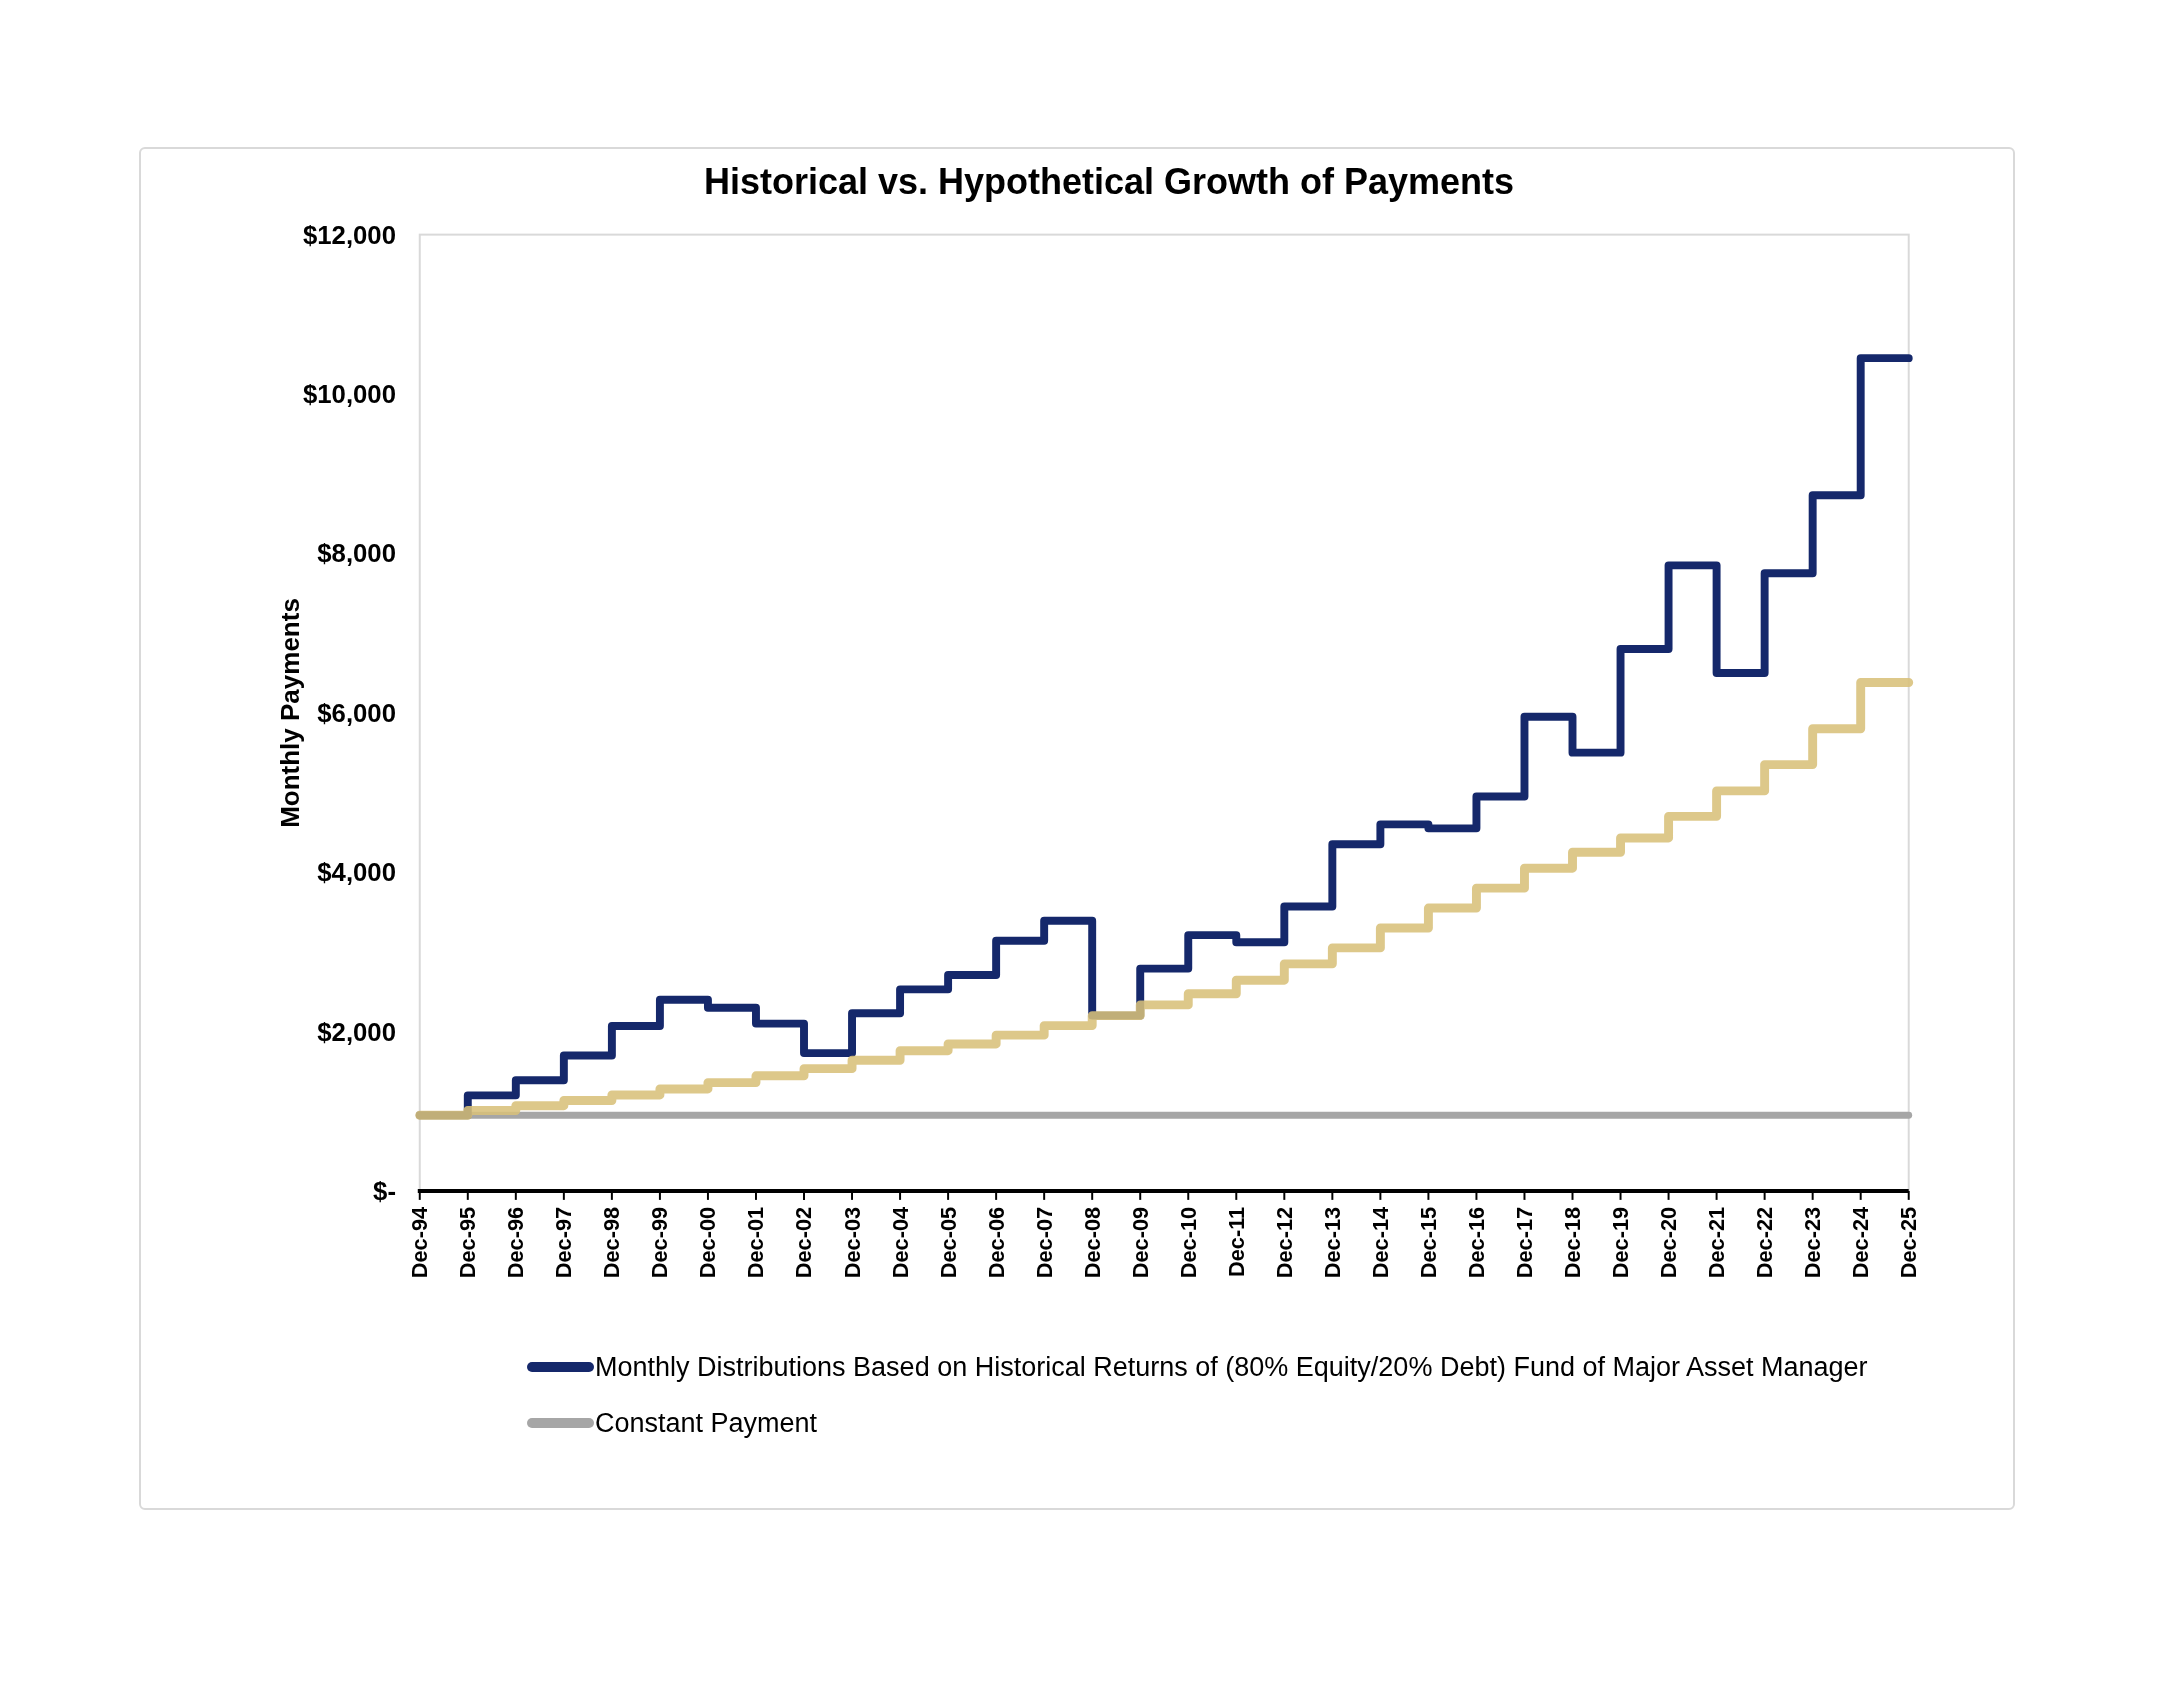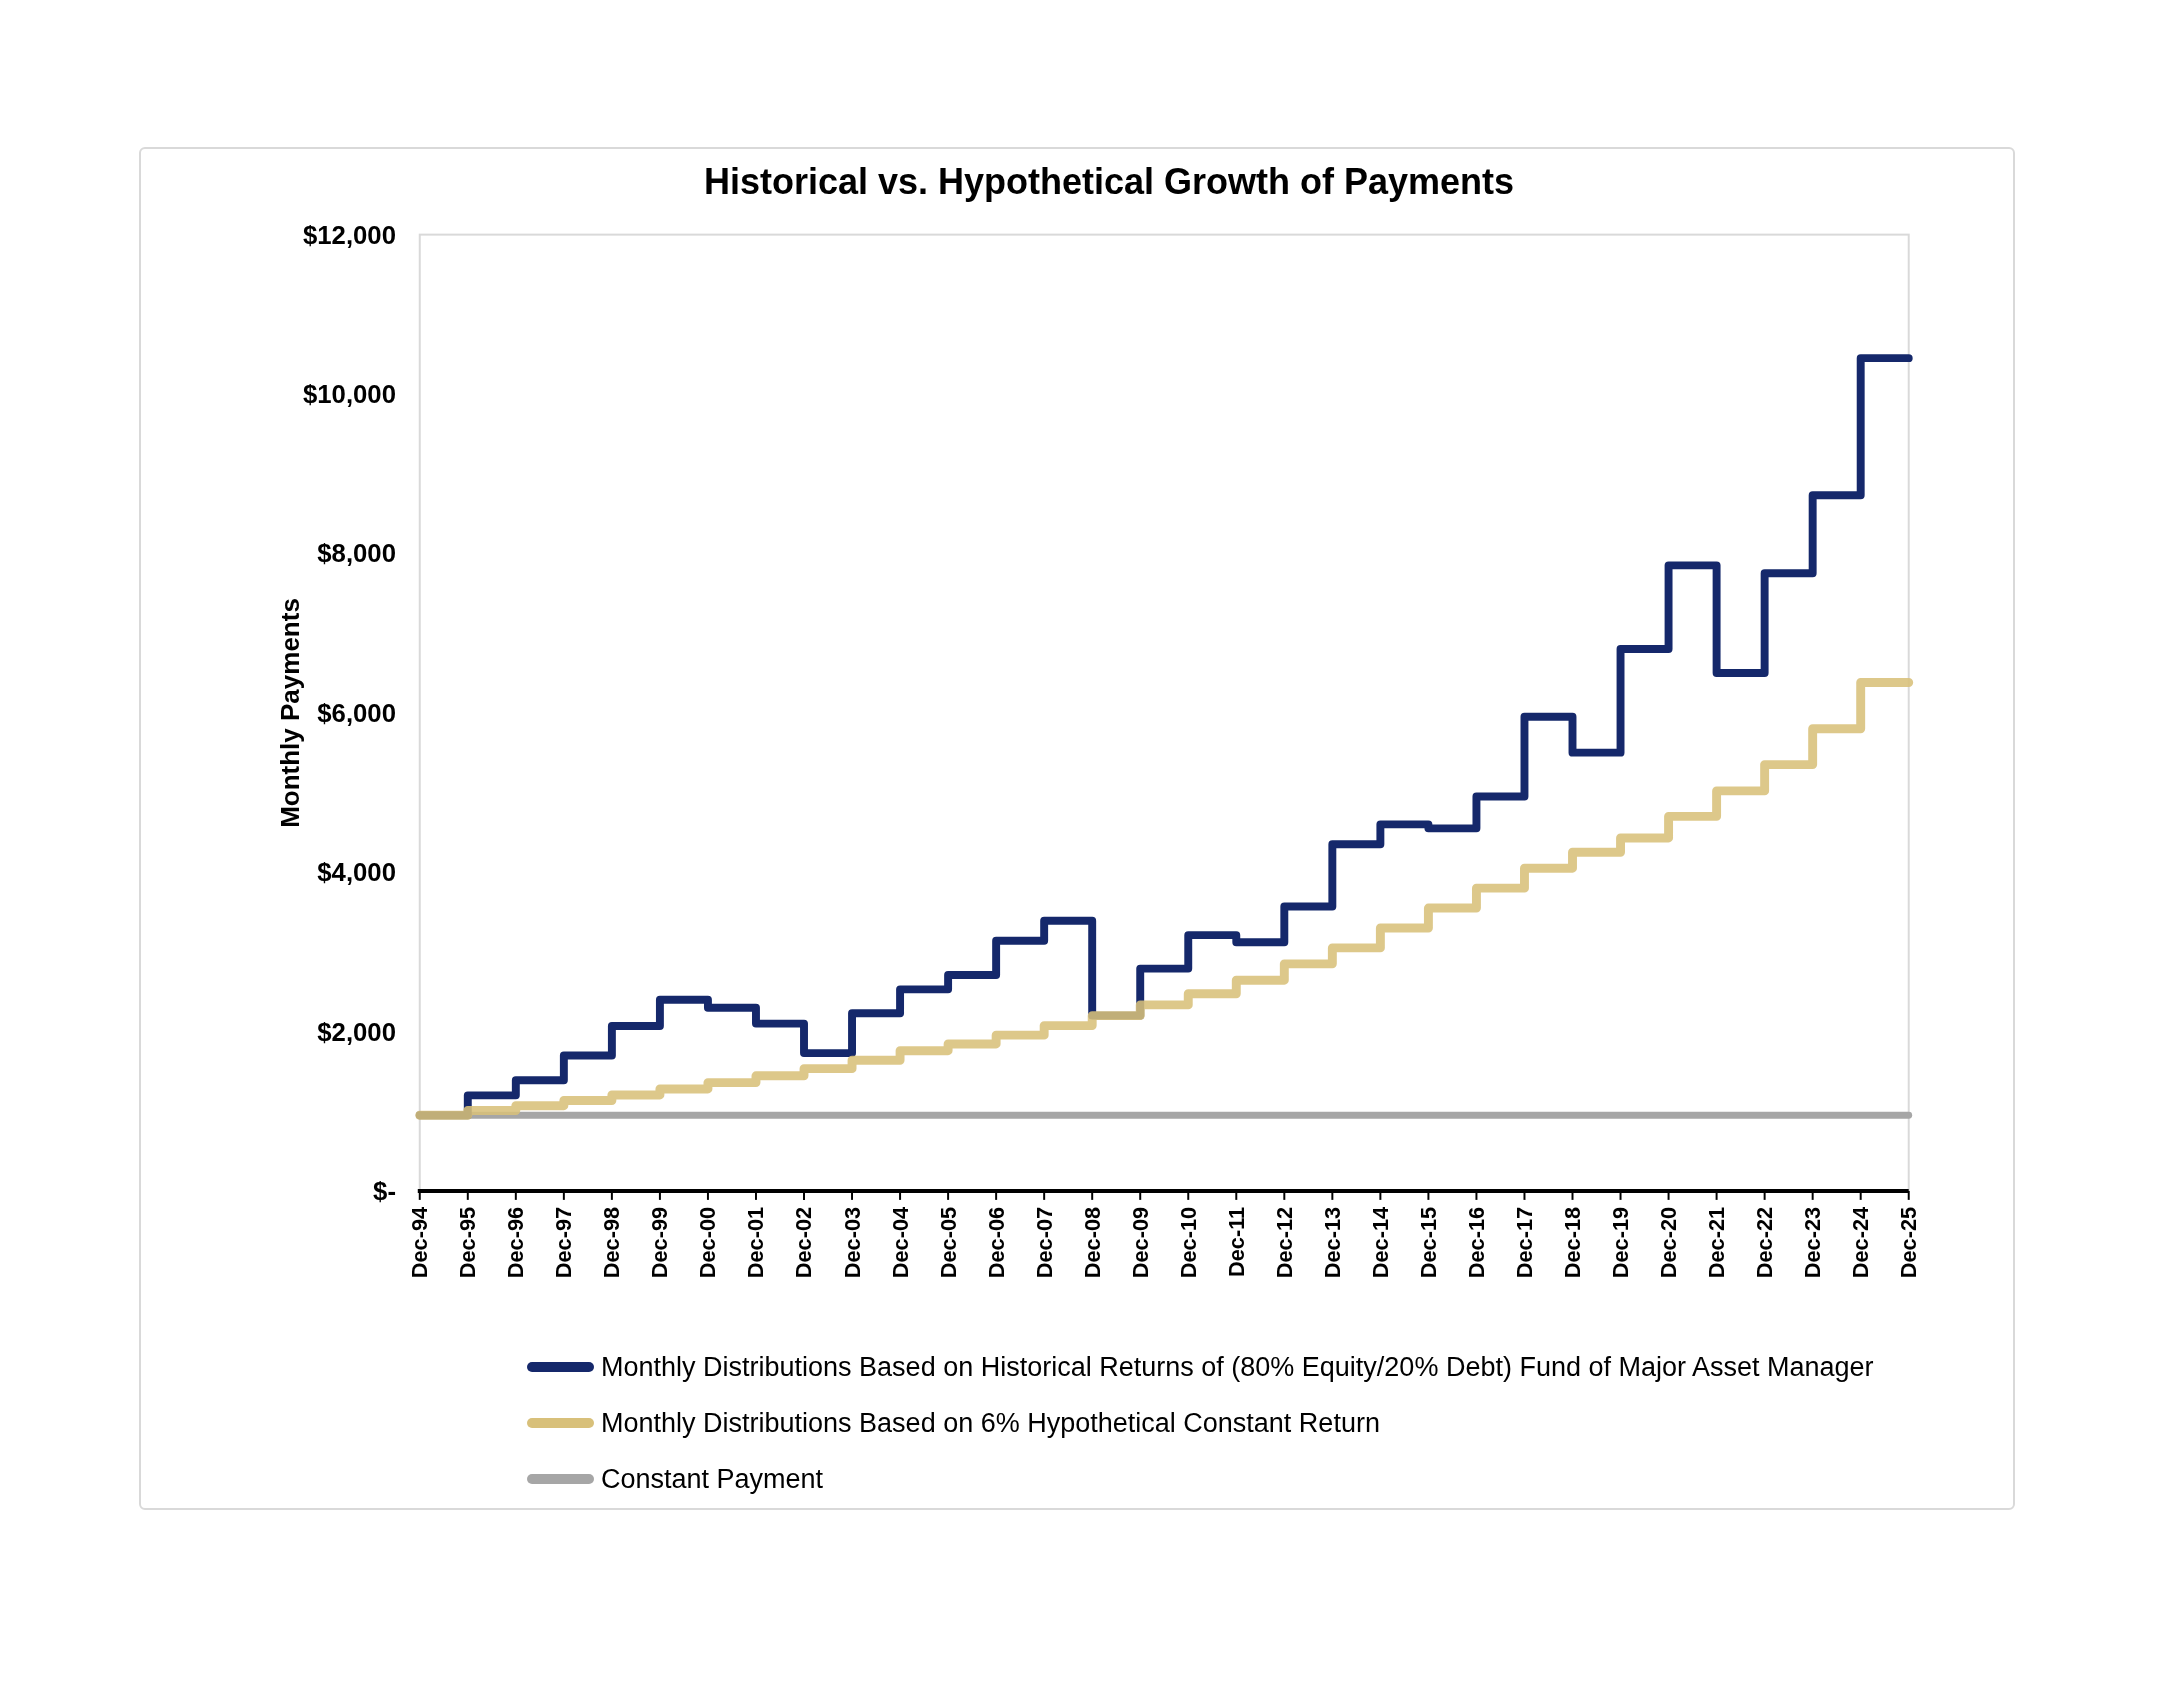--- a/index.html
+++ b/index.html
@@ -14,21 +14,21 @@
   }
   .y-axis-title{
     position:absolute;left:290px;top:713px;
     transform:translate(-50%,-50%) rotate(-90deg);
     font-size:26px;font-weight:700;color:#000;white-space:nowrap;
   }
   #chart-canvas{position:absolute;left:0;top:0;width:2178px;height:1683px;}
   .legend{position:absolute;left:527px;top:1339px;}
   .legend-item{display:flex;align-items:center;height:56px;}
   .legend-swatch{width:67px;height:10px;border-radius:5px;flex:0 0 67px;}
-  .legend-label{margin-left:7px;font-size:27px;color:#000;white-space:nowrap;}
+  .legend-label{margin-left:1px;font-size:27px;color:#000;white-space:nowrap;}
   text{font-family:"Liberation Sans",sans-serif;}
 </style>
 </head>
 <body>
 
 <div class="chart-panel"></div>
 
 <h1 class="chart-title">Historical vs. Hypothetical Growth of Payments</h1>
 
 <div class="y-axis-title">Monthly Payments</div>
@@ -111,21 +111,17 @@
     <text x="400" y="398" text-anchor="end" dominant-baseline="central" font-size="26" font-weight="700" fill="#000">$10,000</text>
     <text x="400" y="237" text-anchor="end" dominant-baseline="central" font-size="26" font-weight="700" fill="#000">$12,000</text>
   </svg>
 
 <div class="legend">
   <div class="legend-item">
     <span class="legend-swatch" style="background: rgb(21, 40, 107);"></span>
     <span class="legend-label">Monthly Distributions Based on Historical Returns of (80% Equity/20% Debt) Fund of Major Asset Manager</span>
   </div>
   <div class="legend-item">
-    <span class="legend-swatch" style="background: rgb(216, 192, 122);"></span>
-    <span class="legend-label">Monthly Distributions Based on 6% Hypothetical Constant Return</span>
-  </div>
-  <div class="legend-item">
     <span class="legend-swatch" style="background: rgb(166, 166, 166);"></span>
     <span class="legend-label">Constant Payment</span>
   </div>
 </div>
 
 
 </body></html>

